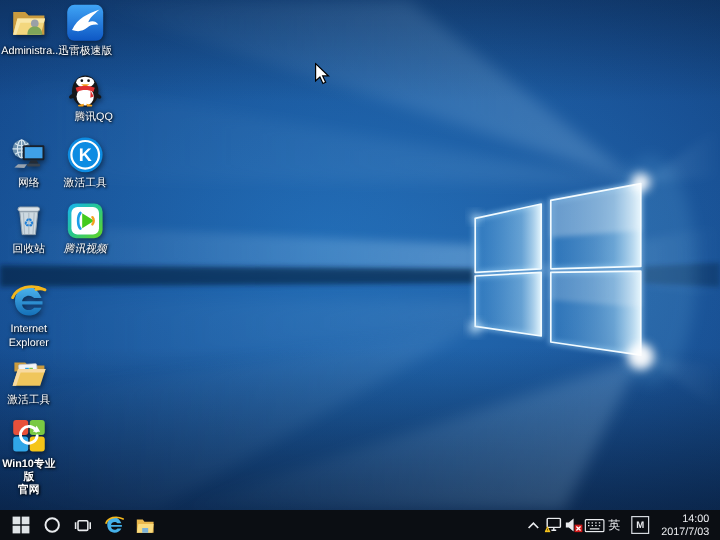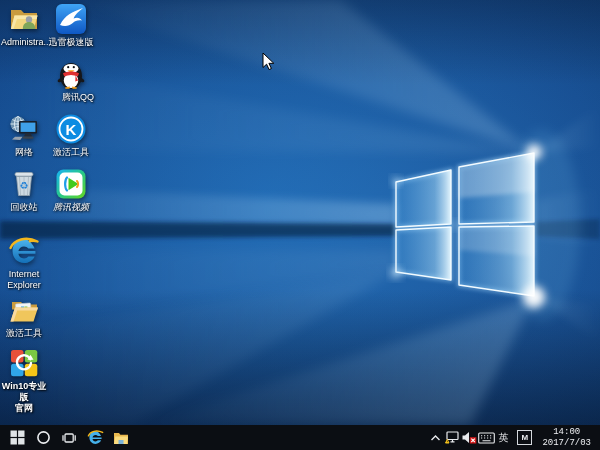--- a/index.html
+++ b/index.html
@@ -40,22 +40,22 @@
            display:flex;align-items:center;justify-content:space-between;}
   .tb-left{display:flex;align-items:center;height:100%;padding-left:4px;}
   .tbtn{width:26px;height:25px;background:none;border:none;padding:0;margin:0;display:flex;
         align-items:center;justify-content:center;cursor:pointer;}
   .tb-right{display:flex;align-items:center;height:100%;padding-right:5px;}
   .tray-item{width:17px;height:25px;display:flex;align-items:center;justify-content:center;cursor:pointer;}
   .tray-lang{width:16px;height:25px;display:flex;align-items:center;justify-content:center;
              color:#e9ebee;font-size:10px;cursor:pointer;}
   .tray-ime{width:13px;height:13px;margin:0 4px 0 6px;border:1px solid #d5d9de;color:#e9ebee;
             font-size:8px;font-weight:bold;display:flex;align-items:center;justify-content:center;cursor:pointer;}
-  .clock{display:flex;flex-direction:column;align-items:center;justify-content:center;
-         color:#eceef1;font-size:9px;line-height:10.5px;padding:0 4px 0 6px;cursor:pointer;text-align:right;font-family:Liberation Mono, monospace;}
+  .clock{display:flex;flex-direction:column;align-items:flex-end;justify-content:center;
+         color:#eceef1;font-size:9px;line-height:10.5px;padding:0 4px 0 6px;cursor:pointer;text-align:right;}
 </style>
 </head>
 <body>
 
 <div class="screen">
 
   <div class="desktop">
     <svg class="wp" viewBox="0 0 600 425" preserveAspectRatio="none">
       <defs>
         <filter id="b2" x="-50%" y="-50%" width="200%" height="200%">

